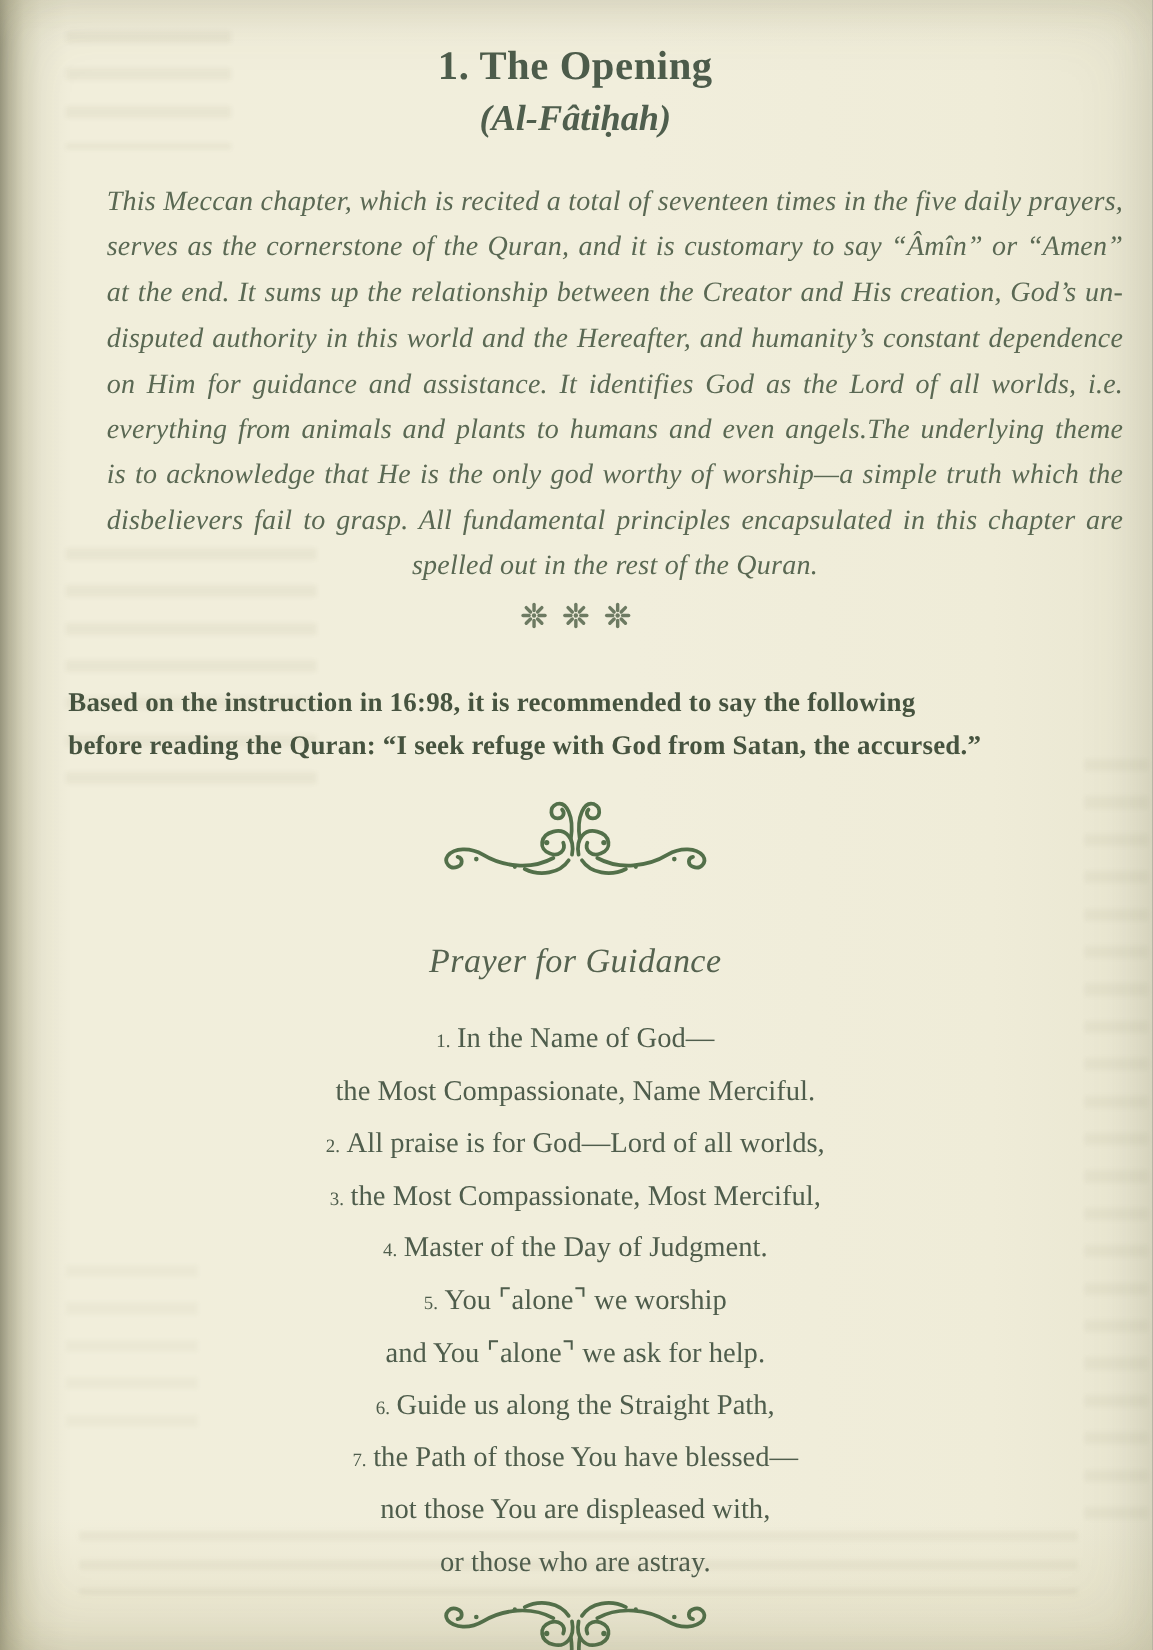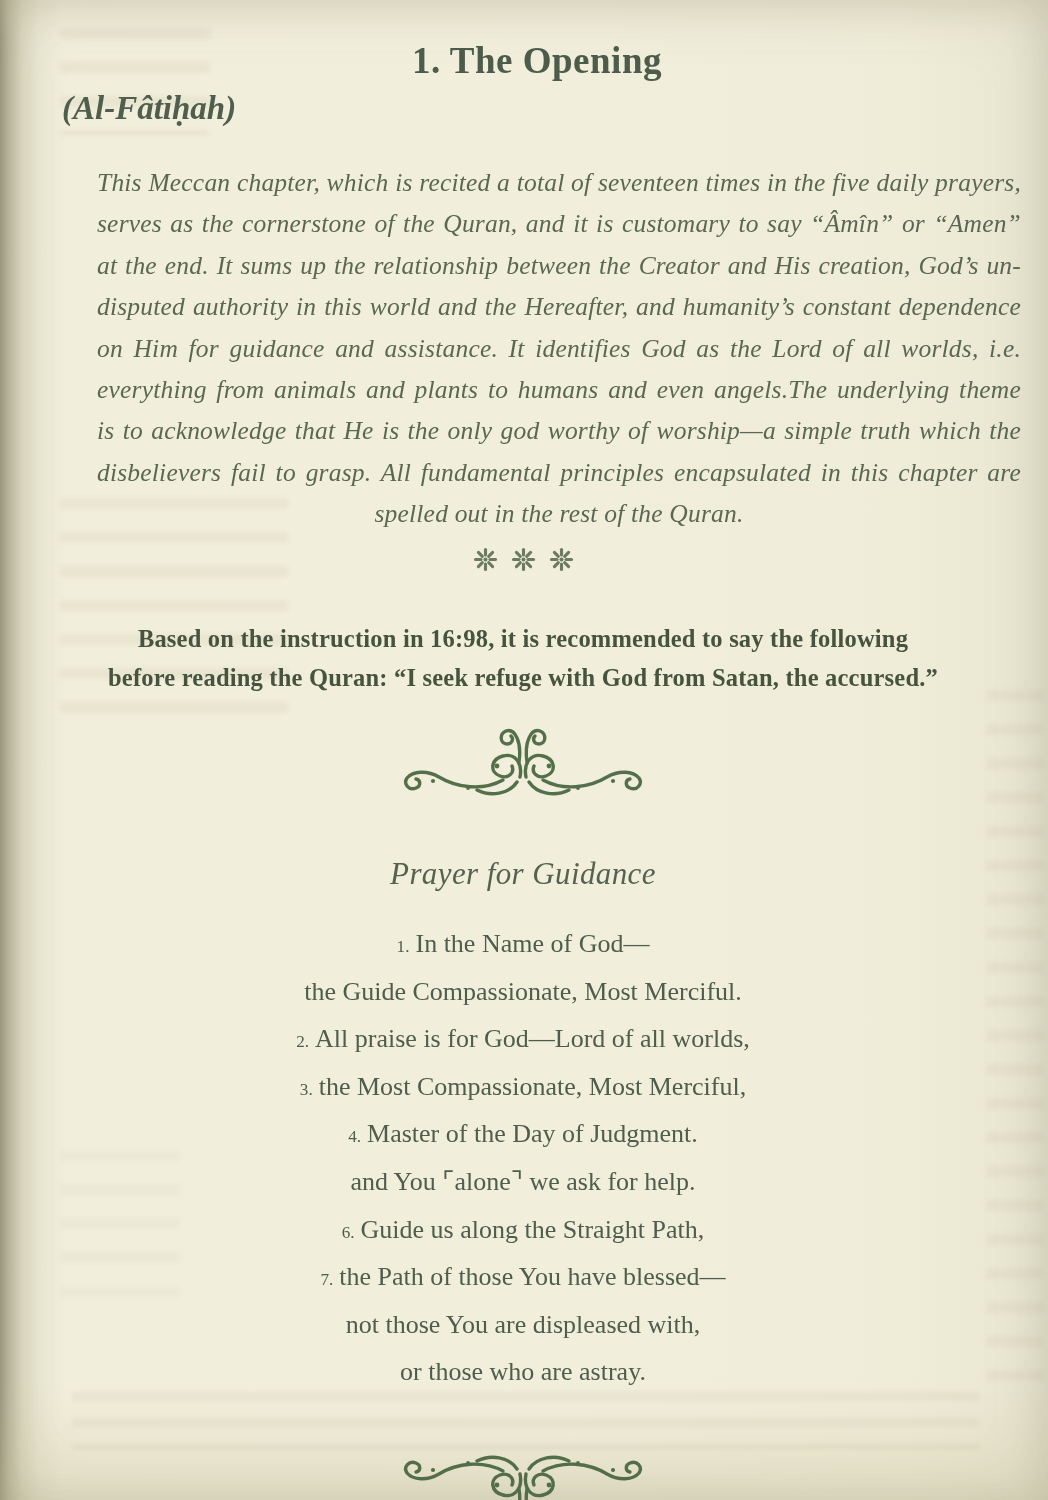--- a/index.html
+++ b/index.html
@@ -27,43 +27,43 @@
   }
   .ghost.g1{left:60px;top:28px;width:150px;height:108px;}
   .ghost.g2{left:60px;top:498px;width:228px;height:216px;}
   .ghost.g3{left:986px;top:690px;width:58px;height:700px;opacity:.6;}
   .ghost.g4{left:72px;top:1392px;width:908px;height:58px;opacity:.6;
     background:repeating-linear-gradient(180deg, rgba(148,146,112,.14) 0 9px, rgba(148,146,112,0) 9px 26px);}
   .ghost.g5{left:60px;top:1150px;width:120px;height:170px;opacity:.45;}
 
   
   .chapter-title{
-    position:absolute;left:76px;width:922px;top:40px;margin:0;
+    position:absolute;left:62px;width:922px;top:40px;margin:0;
     text-align:center;font-size:37px;line-height:1.15;font-weight:bold;
     color:#4d5c4b;letter-spacing:.5px;
   }
   .chapter-subtitle{
     position:absolute;left:62px;width:922px;top:90px;margin:0;
-    text-align:left;font-size:33px;line-height:1.15;
+    text-align:center;font-size:33px;line-height:1.15;
     font-weight:bold;font-style:italic;color:#4f5e4d;
   }
   .intro{
     position:absolute;left:61px;width:924px;top:162px;
     font-style:italic;font-size:25.5px;line-height:41.4px;
     color:#5a6853;letter-spacing:.2px;margin-left:36px;
   }
   .intro .jline{text-align:justify;text-align-last:justify;}
   .intro .lastline{text-align:center;}
   .flower-row{
     position:absolute;left:62px;width:922px;top:543px;height:32px;
     display:flex;justify-content:center;align-items:center;gap:11px;
   }
   .note{
     position:absolute;left:62px;width:922px;top:620px;
-    text-align:center;font-weight:bold;font-size:24.5px;line-height:38.5px;
+    text-align:left;font-weight:bold;font-size:24.5px;line-height:38.5px;
     color:#46533f;letter-spacing:.2px;
   }
   .flourish{
     position:absolute;left:62px;width:922px;
     display:flex;justify-content:center;
   }
   .flourish.top{top:722px;}
   .flourish.bottom{top:1437px;}
   .flourish.bottom svg{transform:rotate(180deg);}
   .section-heading{
@@ -168,24 +168,25 @@
       </defs>
       <use href="#fhalf" transform="translate(125,0)"></use>
       <use href="#fhalf" transform="translate(125,0) scale(-1,1)"></use>
     </svg>
   </div>
 
   <h3 class="section-heading">Prayer for Guidance</h3>
 
   <div class="verses">
     <div><span class="vnum">1.</span><span>In the Name of God—</span></div>
-    <div><span class="vnum"></span><span>the Guide Compassionate, Most Merciful.</span></div>
+    <div><span class="vnum"></span><span>the Most Compassionate, Name Merciful.</span></div>
     <div><span class="vnum">2.</span><span>All praise is for God—Lord of all worlds,</span></div>
     <div><span class="vnum">3.</span><span>the Most Compassionate, Most Merciful,</span></div>
     <div><span class="vnum">4.</span><span>Master of the Day of Judgment.</span></div>
+    <div><span class="vnum">5.</span><span>You ⌜alone⌝ we worship</span></div>
     <div><span class="vnum"></span><span>and You ⌜alone⌝ we ask for help.</span></div>
     <div><span class="vnum">6.</span><span>Guide us along the Straight Path,</span></div>
     <div><span class="vnum">7.</span><span>the Path of those You have blessed—</span></div>
     <div><span class="vnum"></span><span>not those You are displeased with,</span></div>
     <div><span class="vnum"></span><span>or those who are astray.</span></div>
   </div>
 
   <div class="flourish bottom">
     <svg width="250" height="92" viewBox="0 0 250 92">
       <use href="#fhalf" transform="translate(125,0)"></use>

